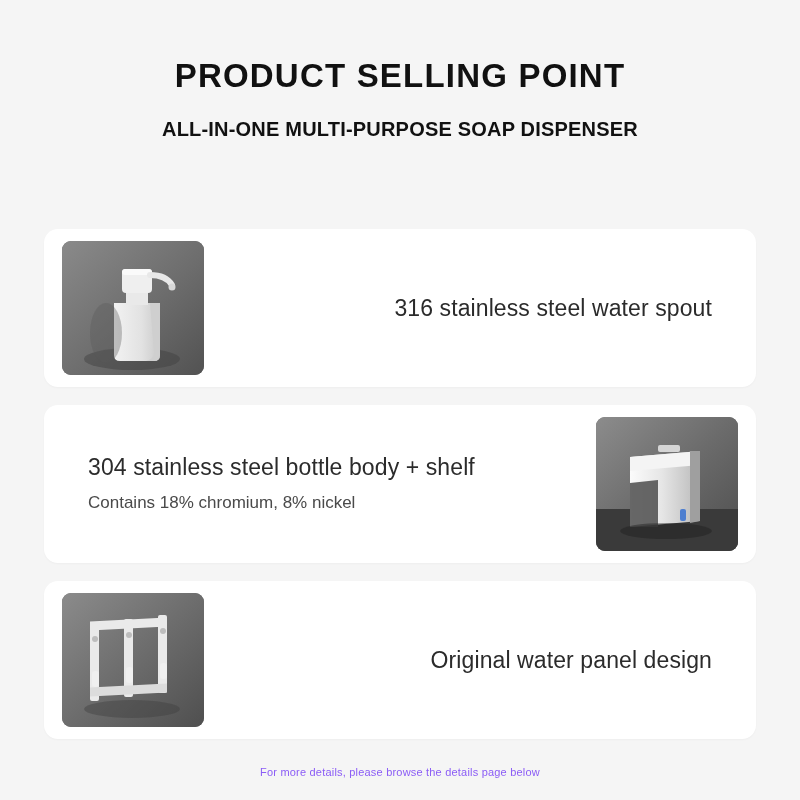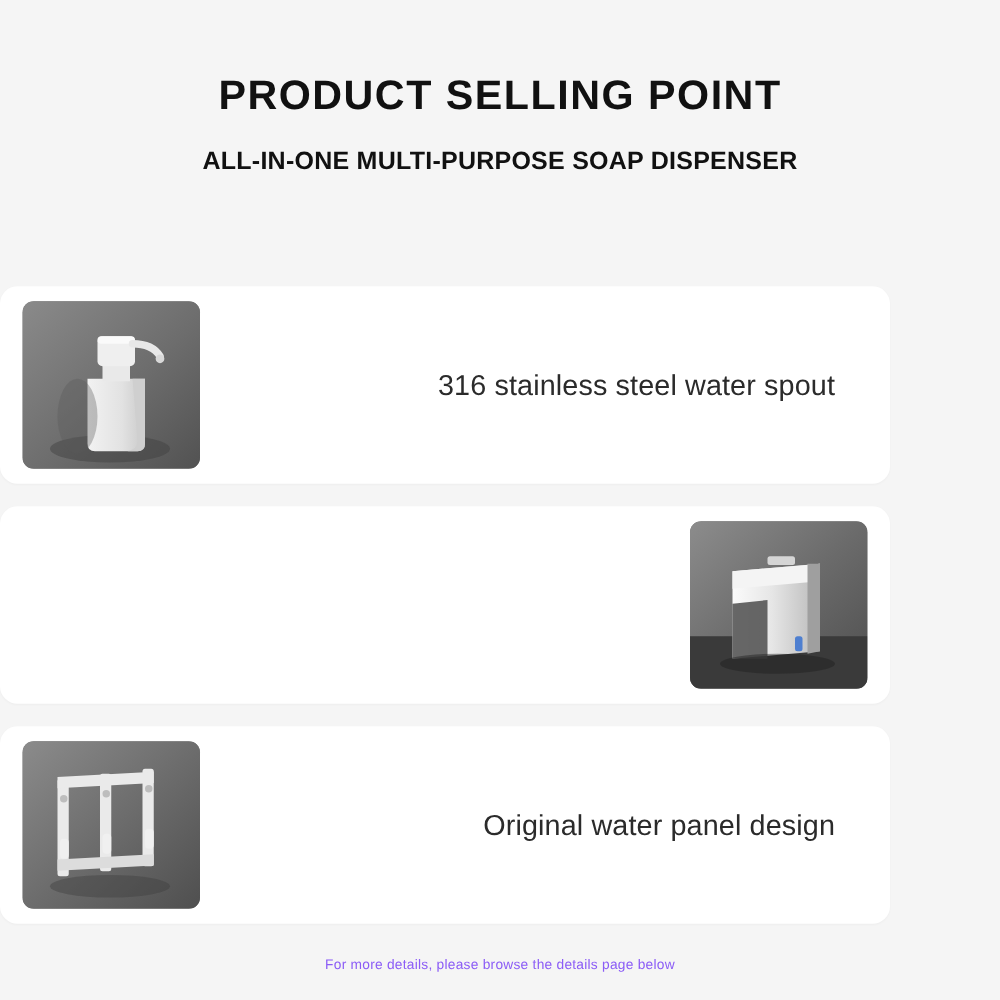--- a/index.html
+++ b/index.html
@@ -11,21 +11,21 @@
     color: #222;
     overflow: hidden;
   }
   .page {
     position: relative;
     width: 800px;
     height: 800px;
     background: #f5f5f5;
     display: flex;
     flex-direction: column;
-    align-items: flex-start;
+    align-items: center;
   }
 
   
   .header {
     width: 100%;
     text-align: center;
     padding-top: 58px;
   }
   .main-title {
     font-size: 33px;
@@ -183,20 +183,24 @@
 
           <path d="M34 66 L62 63 L62 110 L34 110 Z" fill="#4c4c4c" opacity="0.85"></path>
 
           <rect x="62" y="28" width="22" height="7" rx="2" fill="#d5d5d5"></rect>
 
           <rect x="84" y="92" width="6" height="12" rx="2" fill="#4e7fd0"></rect>
 
           <ellipse cx="70" cy="114" rx="46" ry="8" fill="#202020" opacity="0.45"></ellipse>
         </svg>
       </div>
+      <div class="card-text align-left">
+        <div class="card-title">304 stainless steel bottle body + shelf</div>
+        <div class="card-desc">Contains 18% chromium, 8% nickel</div>
+      </div>
     </div>
 
     <div class="card">
       <div class="thumb">
         <svg viewBox="0 0 142 134" preserveAspectRatio="xMidYMid slice" aria-hidden="true">
           <defs>
             <linearGradient id="bg3" x1="0" y1="0" x2="1" y2="1">
               <stop offset="0%" stop-color="#8b8b8b"></stop>
               <stop offset="55%" stop-color="#6a6a6a"></stop>
               <stop offset="100%" stop-color="#4f4f4f"></stop>

